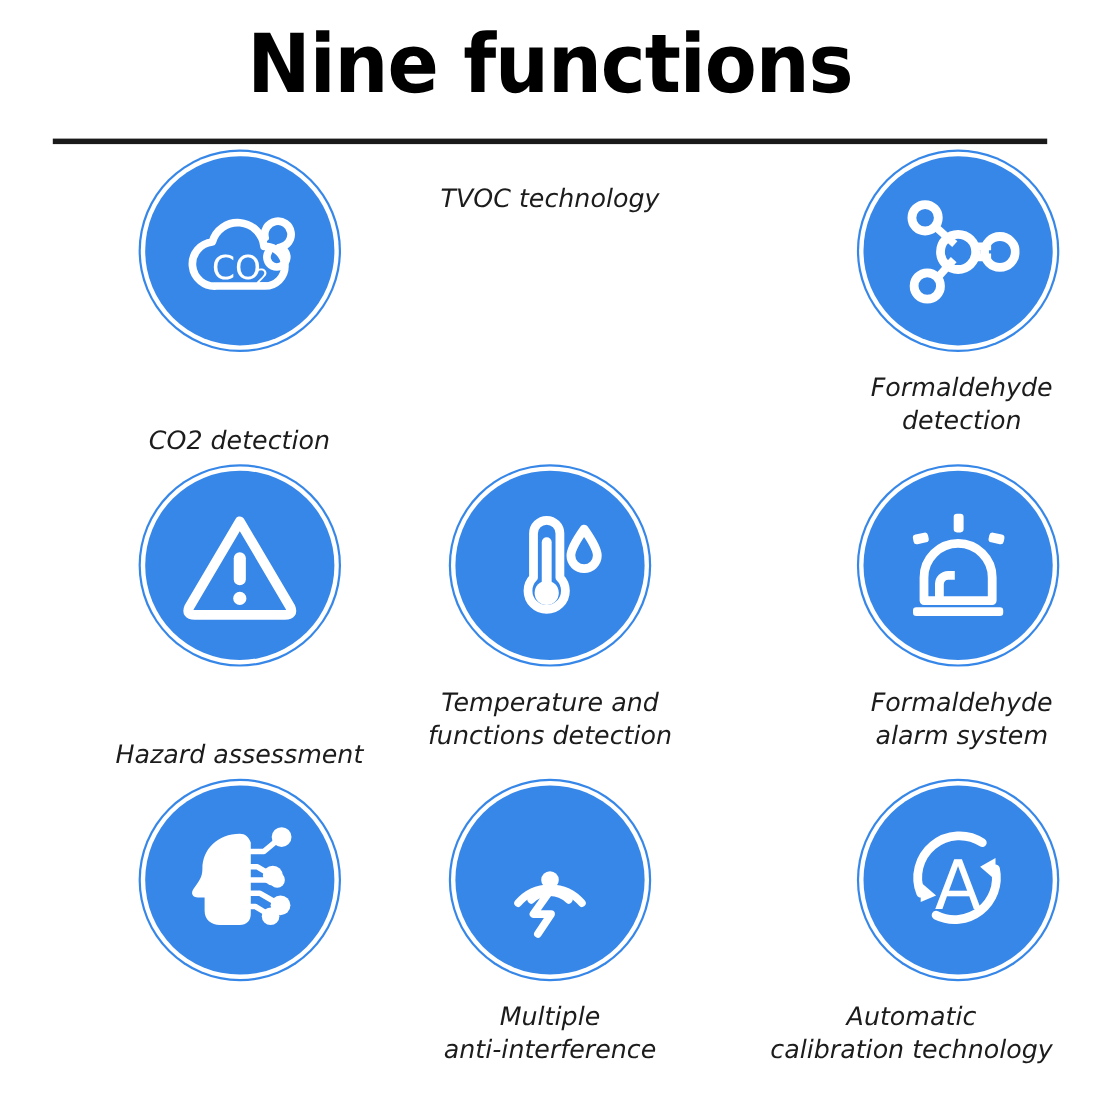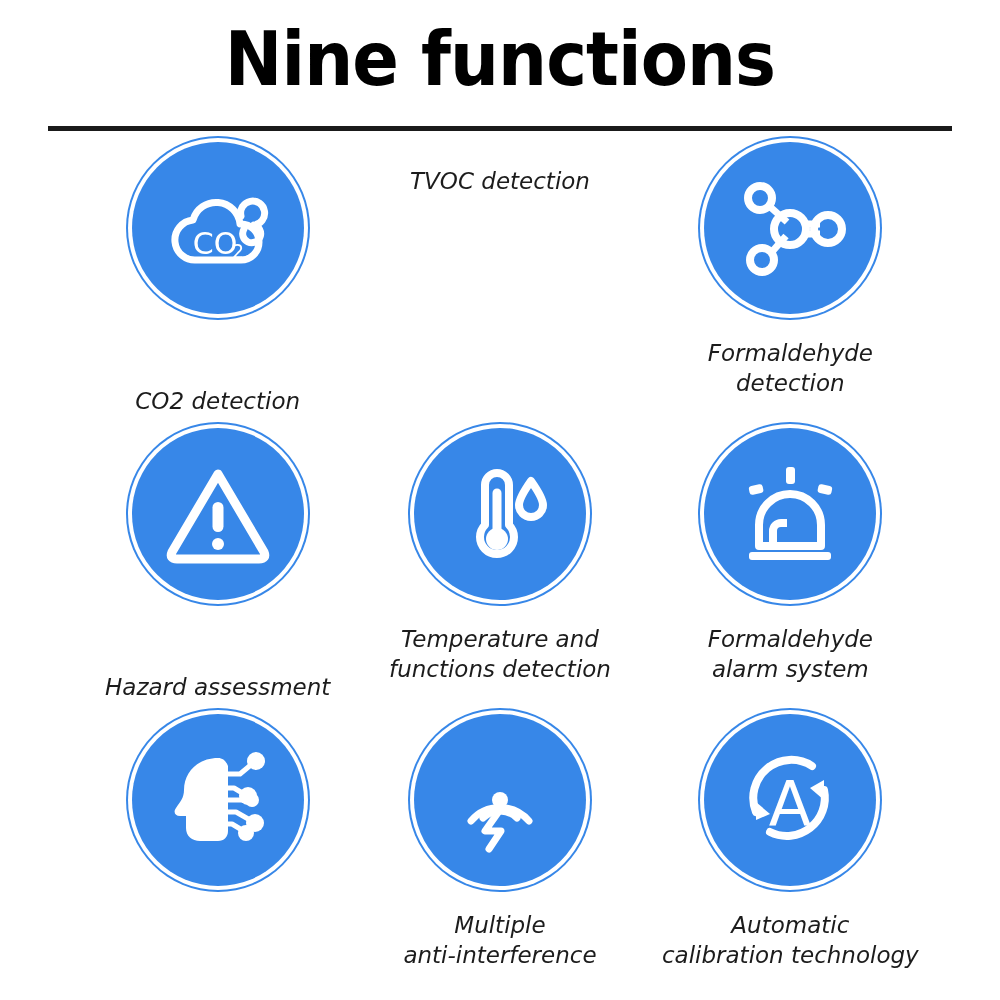--- a/index.html
+++ b/index.html
@@ -60,21 +60,21 @@
   .cell {
     position: relative;
     display: flex;
     flex-direction: column;
     align-items: center;
   }
 
   
   .cell.col-0 { transform: translateX(51px); gap: 48px; }
   .cell.col-1 { transform: translateX(0px); }
-  .cell.col-2 { transform: translateX(-43px); }
+  .cell.col-2 { transform: translateX(-43px); align-items: flex-end; }
 
   .icon-circle {
     position: relative;
     width: 172px;
     height: 172px;
     border-radius: 50%;
     background: #3787E8;
     box-shadow: 0 0 0 4px #ffffff, 0 0 0 6px #3787E8;
     display: flex;
     align-items: center;
@@ -116,21 +116,21 @@
             <path d="M79 44 a12 12 0 1 1 13 9 a9 9 0 1 1-10 4"></path>
           </g>
           <text x="53" y="82" fill="#ffffff" font-family="'DejaVu Sans',sans-serif" font-size="30" font-weight="400" text-anchor="middle">CO</text>
           <text x="76" y="86" fill="#ffffff" font-family="'DejaVu Sans',sans-serif" font-size="19" font-weight="400" text-anchor="middle">2</text>
         </svg>
       </div>
       <div class="caption">CO2 detection</div>
     </div>
 
     <div class="cell col-1">
-      <div class="caption">TVOC detection</div>
+      <div class="caption">TVOC technology</div>
     </div>
 
     <div class="cell col-2">
       <div class="icon-circle">
         <svg width="112" height="112" viewBox="0 0 112 112" aria-hidden="true">
           <g stroke="#ffffff" fill="none" stroke-width="7">
             <line x1="33" y1="32" x2="53" y2="50"></line>
             <line x1="36" y1="82" x2="52" y2="64"></line>
             <line x1="72" y1="52" x2="86" y2="52"></line>
             <line x1="72" y1="62" x2="86" y2="62"></line>

